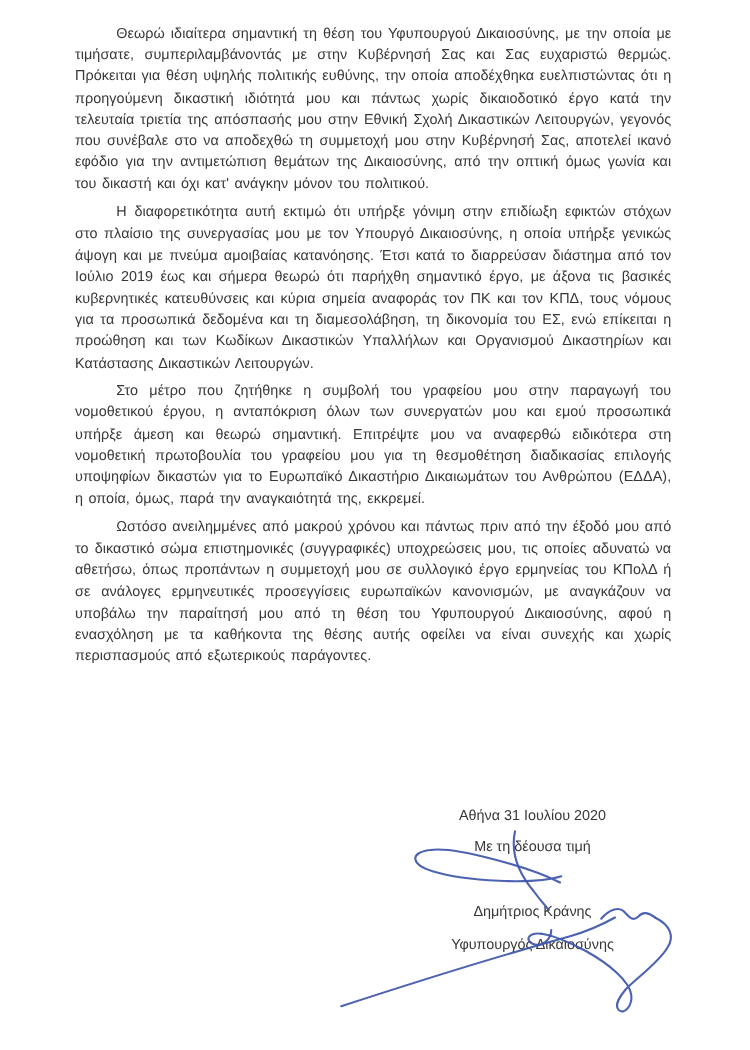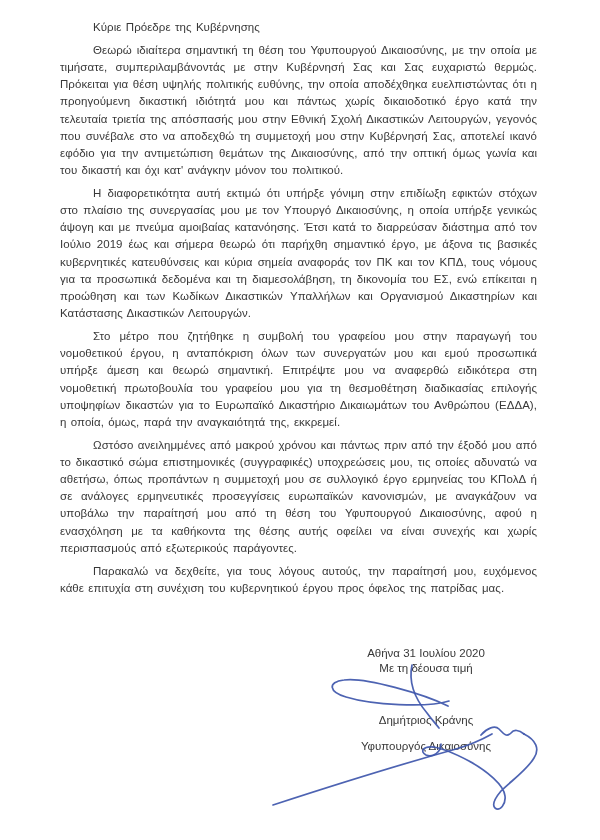--- a/index.html
+++ b/index.html
@@ -37,21 +37,21 @@
   }
   .closing {
     position: absolute;
     left: 314px;
     top: 646px;
     width: 224px;
     text-align: center;
     font-size: 11.5px;
     line-height: 14px;
   }
-  .closing .valediction { margin-top: 1px; }
+  .closing .valediction { margin-top: 11px; }
   .closing .signer-name { margin-top: 38px; }
   .closing .signer-title { margin-top: 12px; }
   .signature-svg {
     position: absolute;
     left: 0;
     top: 0;
     width: 600px;
     height: 840px;
     pointer-events: none;
   }
@@ -62,26 +62,24 @@
     stroke-linejoin: round;
     opacity: 0.92;
   }
 </style>
 </head>
 <body>
 
 <div class="page">
 
   <div class="body-text">
-    <p class="salutation">Κύριε Πρόεδρε της Κυβέρνησης</p>
     <p>Θεωρώ ιδιαίτερα σημαντική τη θέση του Υφυπουργού Δικαιοσύνης, με την οποία με τιμήσατε, συμπεριλαμβάνοντάς με στην Κυβέρνησή Σας και Σας ευχαριστώ θερμώς. Πρόκειται για θέση υψηλής πολιτικής ευθύνης, την οποία αποδέχθηκα ευελπιστώντας ότι η προηγούμενη δικαστική ιδιότητά μου και πάντως χωρίς δικαιοδοτικό έργο κατά την τελευταία τριετία της απόσπασής μου στην Εθνική Σχολή Δικαστικών Λειτουργών, γεγονός που συνέβαλε στο να αποδεχθώ τη συμμετοχή μου στην Κυβέρνησή Σας, αποτελεί ικανό εφόδιο για την αντιμετώπιση θεμάτων της Δικαιοσύνης, από την οπτική όμως γωνία και του δικαστή και όχι κατ' ανάγκην μόνον του πολιτικού.</p>
     <p>Η διαφορετικότητα αυτή εκτιμώ ότι υπήρξε γόνιμη στην επιδίωξη εφικτών στόχων στο πλαίσιο της συνεργασίας μου με τον Υπουργό Δικαιοσύνης, η οποία υπήρξε γενικώς άψογη και με πνεύμα αμοιβαίας κατανόησης. Έτσι κατά το διαρρεύσαν διάστημα από τον Ιούλιο 2019 έως και σήμερα θεωρώ ότι παρήχθη σημαντικό έργο, με άξονα τις βασικές κυβερνητικές κατευθύνσεις και κύρια σημεία αναφοράς τον ΠΚ και τον ΚΠΔ, τους νόμους για τα προσωπικά δεδομένα και τη διαμεσολάβηση, τη δικονομία του ΕΣ, ενώ επίκειται η προώθηση και των Κωδίκων Δικαστικών Υπαλλήλων και Οργανισμού Δικαστηρίων και Κατάστασης Δικαστικών Λειτουργών.</p>
     <p>Στο μέτρο που ζητήθηκε η συμβολή του γραφείου μου στην παραγωγή του νομοθετικού έργου, η ανταπόκριση όλων των συνεργατών μου και εμού προσωπικά υπήρξε άμεση και θεωρώ σημαντική. Επιτρέψτε μου να αναφερθώ ειδικότερα στη νομοθετική πρωτοβουλία του γραφείου μου για τη θεσμοθέτηση διαδικασίας επιλογής υποψηφίων δικαστών για το Ευρωπαϊκό Δικαστήριο Δικαιωμάτων του Ανθρώπου (ΕΔΔΑ), η οποία, όμως, παρά την αναγκαιότητά της, εκκρεμεί.</p>
     <p>Ωστόσο ανειλημμένες από μακρού χρόνου και πάντως πριν από την έξοδό μου από το δικαστικό σώμα επιστημονικές (συγγραφικές) υποχρεώσεις μου, τις οποίες αδυνατώ να αθετήσω, όπως προπάντων η συμμετοχή μου σε συλλογικό έργο ερμηνείας του ΚΠολΔ ή σε ανάλογες ερμηνευτικές προσεγγίσεις ευρωπαϊκών κανονισμών, με αναγκάζουν να υποβάλω την παραίτησή μου από τη θέση του Υφυπουργού Δικαιοσύνης, αφού η ενασχόληση με τα καθήκοντα της θέσης αυτής οφείλει να είναι συνεχής και χωρίς περισπασμούς από εξωτερικούς παράγοντες.</p>
-    <p>Παρακαλώ να δεχθείτε, για τους λόγους αυτούς, την παραίτησή μου, ευχόμενος κάθε επιτυχία στη συνέχιση του κυβερνητικού έργου προς όφελος της πατρίδας μας.</p>
   </div>
 
   <div class="closing">
     <div class="place-date">Αθήνα 31 Ιουλίου 2020</div>
     <div class="valediction">Με τη δέουσα τιμή</div>
     <div class="signer-name">Δημήτριος Κράνης</div>
     <div class="signer-title">Υφυπουργός Δικαιοσύνης</div>
   </div>
 
   <svg class="signature-svg" viewBox="0 0 600 840" xmlns="http://www.w3.org/2000/svg">

